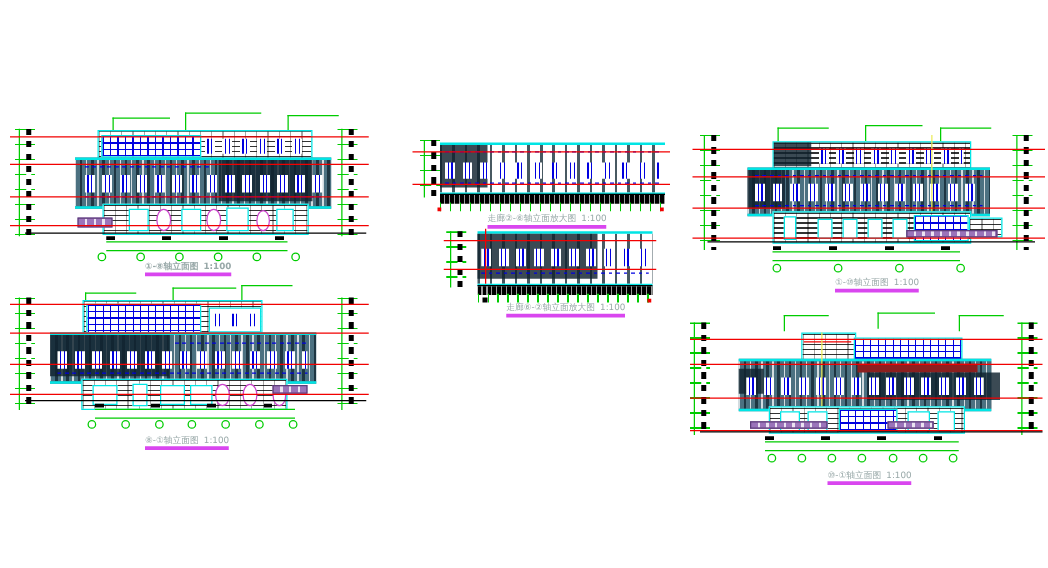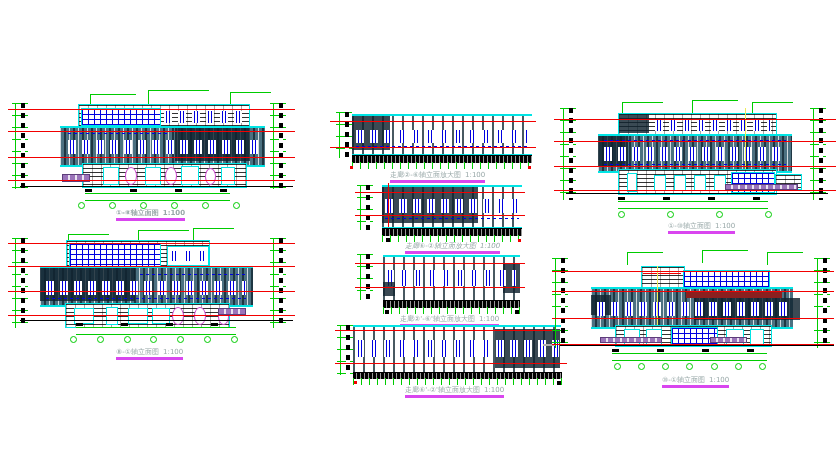--- a/index.html
+++ b/index.html
@@ -188,74 +188,40 @@
     <div class="abs redline" style="left:0;top:41px;width:206px;"></div>
     <div class="abs gstrip" style="left:22px;top:49px;width:180px;height:7px;"></div>
     <div class="abs gticks" style="left:22px;top:56px;width:180px;height:7px;"></div>
     <div class="abs reddot" style="left:20px;top:60px;width:3px;height:3px;"></div>
     <div class="abs reddot" style="left:198px;top:60px;width:3px;height:3px;"></div>
     <div class="abs dlabel" style="left:60px;top:65px;">
       <span>走廊②-⑥轴立面放大图</span><span class="sc">1:100</span>
     </div>
   </div>
 
-  <div class="drawing" style="left:355px;top:180px;width:185px;height:88px;font-style:italic;">
+  <div class="drawing" style="left:355px;top:180px;width:185px;height:88px;">
     <div class="abs ladder" style="left:2px;top:5px;width:16px;height:45px;"></div>
     <div class="abs corridor-band" style="left:27px;top:5px;width:140px;height:40px;">
       <div class="abs dark-ovl" style="left:0;top:0;width:96px;height:36px;"></div>
       <div class="abs winrow" style="left:3px;top:12px;width:134px;height:14px;"></div>
       <div class="abs bdash" style="left:3px;top:31px;width:134px;"></div>
     </div>
     <div class="abs redvline" style="left:33px;top:3px;height:44px;"></div>
     <div class="abs redline" style="left:0;top:12px;width:170px;"></div>
     <div class="abs redline" style="left:0;top:35px;width:170px;"></div>
     <div class="abs gstrip" style="left:27px;top:48px;width:140px;height:7px;"></div>
     <div class="abs gticks" style="left:27px;top:55px;width:140px;height:7px;"></div>
     <div class="abs blkdot" style="left:31px;top:58px;width:4px;height:4px;"></div>
     <div class="abs reddot" style="left:163px;top:59px;width:3px;height:3px;"></div>
     <div class="abs dlabel" style="left:50px;top:62px;">
       <span>走廊⑥-②轴立面放大图</span><span class="sc">1:100</span>
     </div>
   </div>
 
-  <div class="drawing" style="left:355px;top:250px;width:185px;height:72px;">
-    <div class="abs ladder" style="left:2px;top:4px;width:16px;height:46px;"></div>
-    <div class="abs corridor-band" style="left:28px;top:5px;width:137px;height:43px;">
-      <div class="abs dark-ovl" style="left:120px;top:6px;width:17px;height:30px;"></div>
-      <div class="abs winrow" style="left:3px;top:13px;width:130px;height:16px;"></div>
-      <div class="abs dark-ovl" style="left:0;top:25px;width:12px;height:14px;"></div>
-    </div>
-    <div class="abs redline" style="left:0;top:13px;width:170px;"></div>
-    <div class="abs redline" style="left:0;top:37px;width:170px;"></div>
-    <div class="abs gstrip" style="left:28px;top:50px;width:137px;height:7px;"></div>
-    <div class="abs gticks" style="left:28px;top:57px;width:137px;height:7px;"></div>
-    <div class="abs blkdot" style="left:30px;top:60px;width:4px;height:4px;"></div>
-    <div class="abs blkdot" style="left:160px;top:60px;width:4px;height:4px;"></div>
-    <div class="abs dlabel" style="left:45px;top:65px;">
-      <span>走廊②'-⑥'轴立面放大图</span><span class="sc">1:100</span>
-    </div>
-  </div>
-
-  <div class="drawing" style="left:335px;top:320px;width:240px;height:76px;">
-    <div class="abs ladder" style="left:2px;top:5px;width:16px;height:50px;"></div>
-    <div class="abs corridor-band" style="left:18px;top:5px;width:209px;height:45px;">
-      <div class="abs dark-ovl" style="left:142px;top:2px;width:65px;height:39px;"></div>
-      <div class="abs winrow" style="left:3px;top:13px;width:203px;height:17px;"></div>
-      <div class="abs graytick" style="left:190px;top:17px;width:12px;height:2px;"></div>
-    </div>
-    <div class="abs redline" style="left:0;top:10px;width:232px;"></div>
-    <div class="abs redline" style="left:0;top:43px;width:232px;"></div>
-    <div class="abs gstrip" style="left:18px;top:52px;width:209px;height:6px;"></div>
-    <div class="abs gticks" style="left:18px;top:58px;width:209px;height:7px;"></div>
-    <div class="abs reddot" style="left:19px;top:61px;width:3px;height:3px;"></div>
-    <div class="abs blkdot" style="left:222px;top:61px;width:4px;height:4px;"></div>
-    <div class="abs dlabel" style="left:70px;top:66px;">
-      <span>走廊⑥'-②'轴立面放大图</span><span class="sc">1:100</span>
-    </div>
-  </div>
+
 
   <div class="drawing" style="left:552px;top:100px;width:286px;height:136px;">
     <div class="abs ladder" style="left:8px;top:8px;width:16px;height:92px;"></div>
     <div class="abs ladder" style="left:258px;top:8px;width:16px;height:92px;"></div>
     <div class="abs ghook" style="left:70px;top:2px;width:40px;height:11px;"></div>
     <div class="abs ghook" style="left:140px;top:0;width:45px;height:12px;"></div>
     <div class="abs ghook" style="left:200px;top:2px;width:40px;height:11px;"></div>
 
     <div class="abs band-hatch" style="left:66px;top:13px;width:157px;height:21px;">
       <div class="abs dark-ovl" style="left:0;top:0;width:30px;height:19px;"></div>

